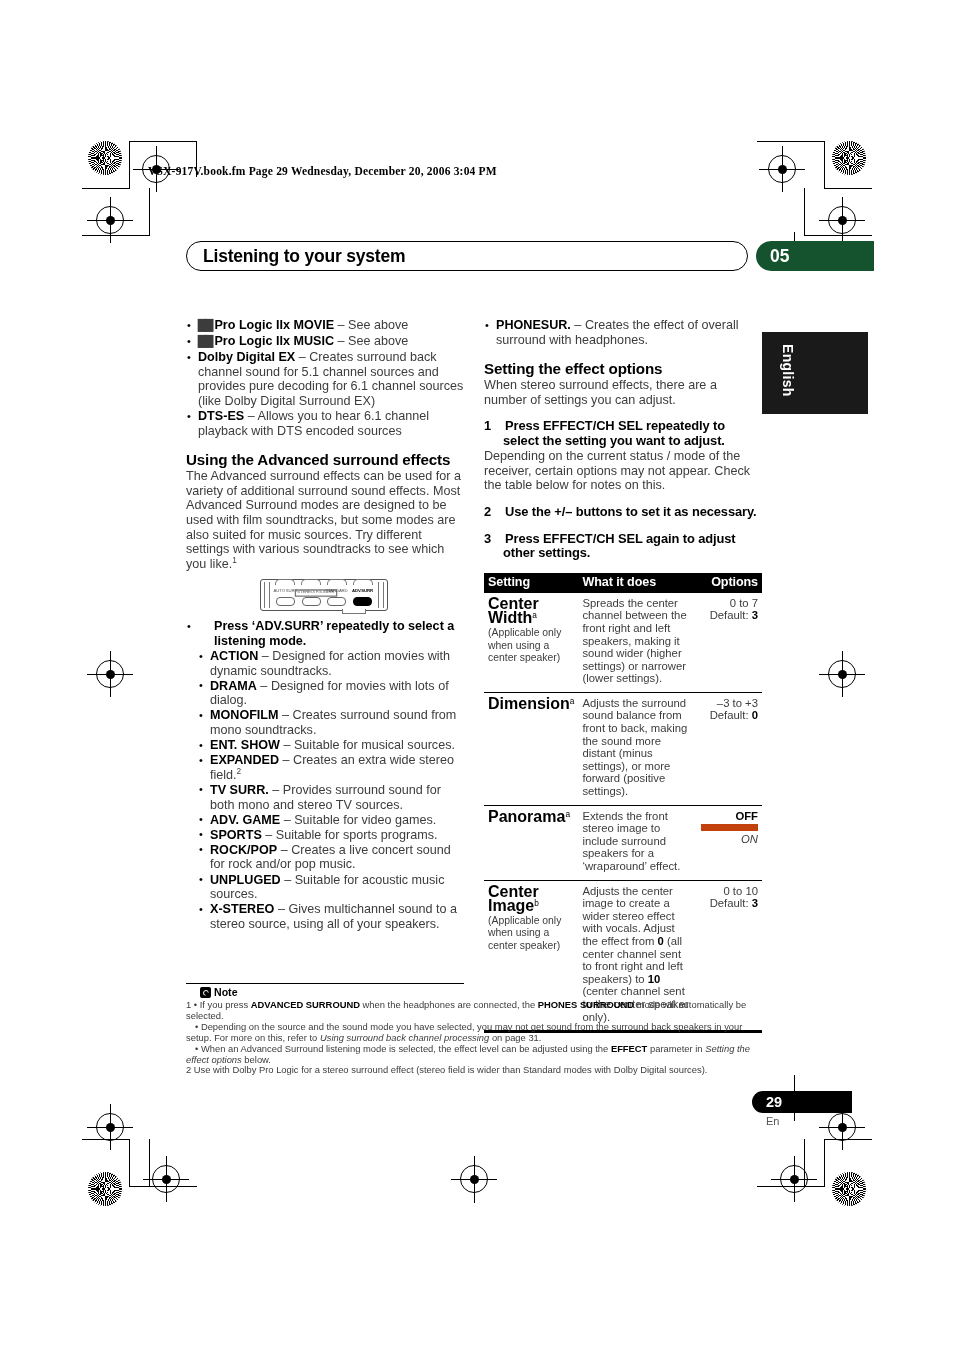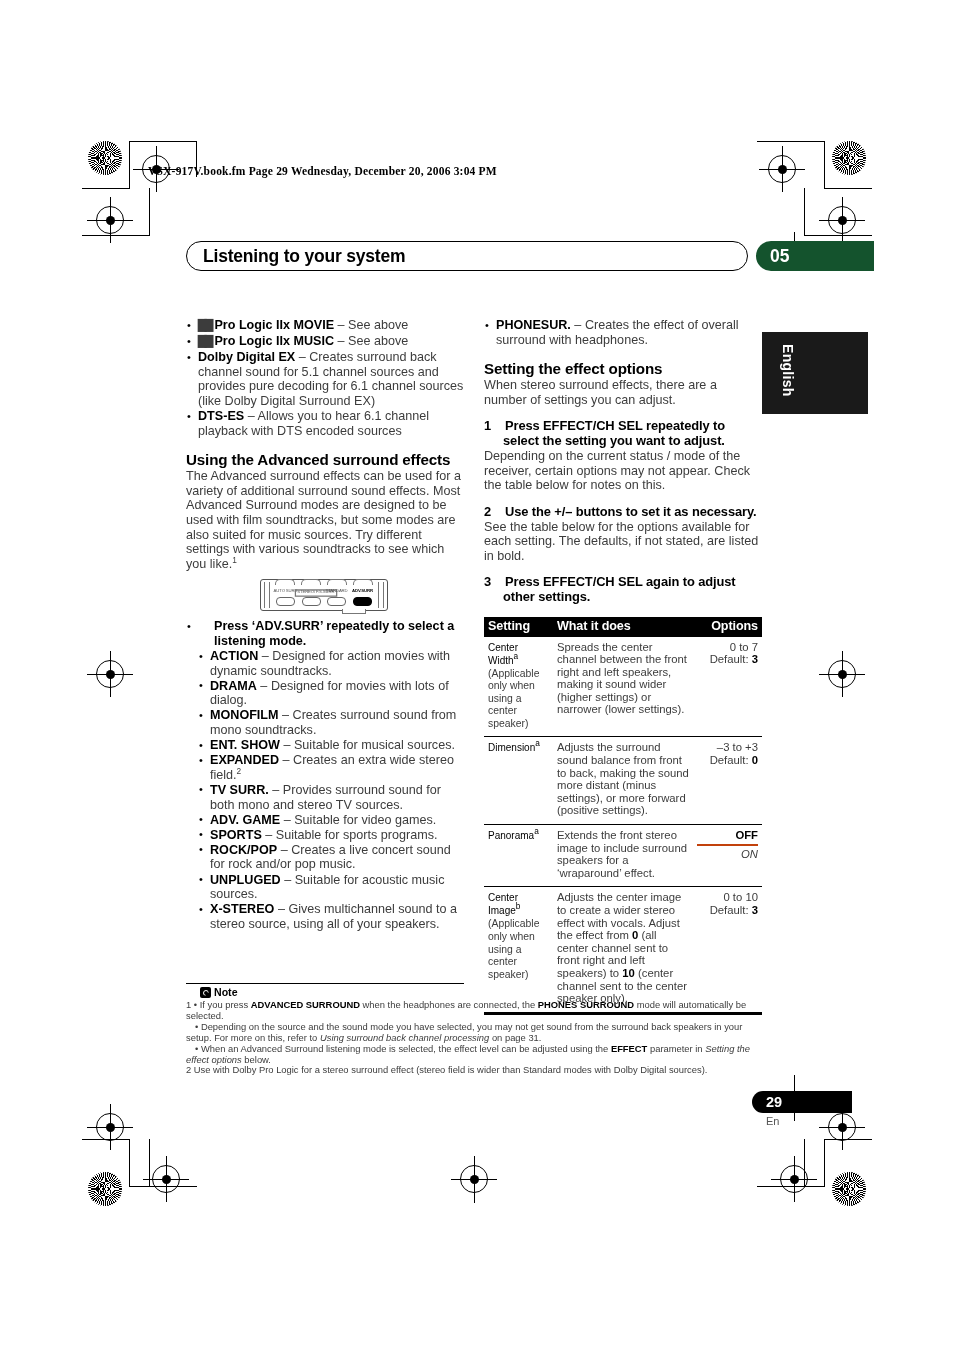--- a/index.html
+++ b/index.html
@@ -267,26 +267,26 @@
     letter-spacing: -0.1px;
   }
   table.opt thead th.opts { text-align: right; }
   table.opt td {
     vertical-align: top;
     padding: 4px 4px 7px 4px;
     border-bottom: 1px solid #000;
   }
   table.opt tr:last-child td { border-bottom: none; }
   td.c-set { width: 62px; color: #000; }
-  td.c-set .nm { font-weight: normal; font-size: 10px; line-height: 13px; color: #000; }
+  td.c-set .nm { font-weight: bold; font-size: 16px; line-height: 13px; color: #000; }
   td.c-set .sub { color: #3c3c3c; font-size: 10.4px; line-height: 11.6px; font-weight: normal; }
   td.c-what { width: 140px; }
   td.c-opt { width: 62px; text-align: right; white-space: nowrap; }
   td.c-opt b { color: #000; }
-  .optsplit { border-bottom: 2px solid #c2410c; padding-bottom: 2px; margin-bottom: 2px; font-weight: bold; color: #000; }
+  .optsplit { border-bottom: 7px solid #c2410c; padding-bottom: 2px; margin-bottom: 2px; font-weight: bold; color: #000; }
   .optital { font-style: italic; }
   .tbl-bottom {
     width: 278px;
     border-top: 3px solid #000;
     margin-top: 0px;
   }
 
   
   .noteblock {
     position: absolute;
@@ -511,21 +511,20 @@
     </li>
   </ul>
 
   <h2 class="sec">Setting the effect options</h2>
   <p class="body">When stereo surround effects, there are a number of settings you can adjust.</p>
 
   <p class="step"><span>1</span>&nbsp;&nbsp;&nbsp;&nbsp;<span>Press EFFECT/CH SEL repeatedly to select the setting you want to adjust.</span></p>
   <p class="stepbody">Depending on the current status / mode of the receiver, certain options may not appear. Check the table below for notes on this.</p>
 
   <p class="step"><span>2</span>&nbsp;&nbsp;&nbsp;&nbsp;<span>Use the +/– buttons to set it as necessary.</span></p>
-  <p class="stepbody">See the table below for the options available for each setting. The defaults, if not stated, are listed in bold.</p>
 
   <p class="step"><span>3</span>&nbsp;&nbsp;&nbsp;&nbsp;<span>Press EFFECT/CH SEL again to adjust other settings.</span></p>
 
   <table class="opt">
     <thead>
       <tr>
         <th>Setting</th>
         <th>What it does</th>
         <th class="opts">Options</th>
       </tr>

